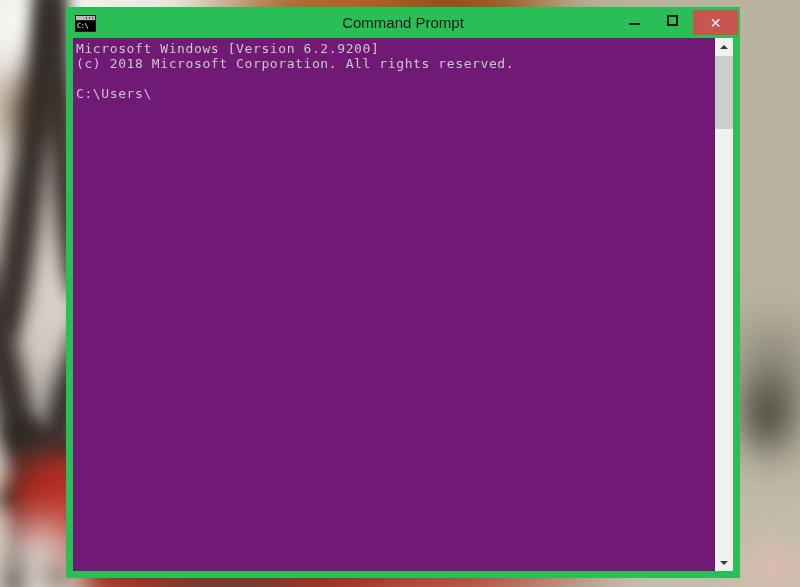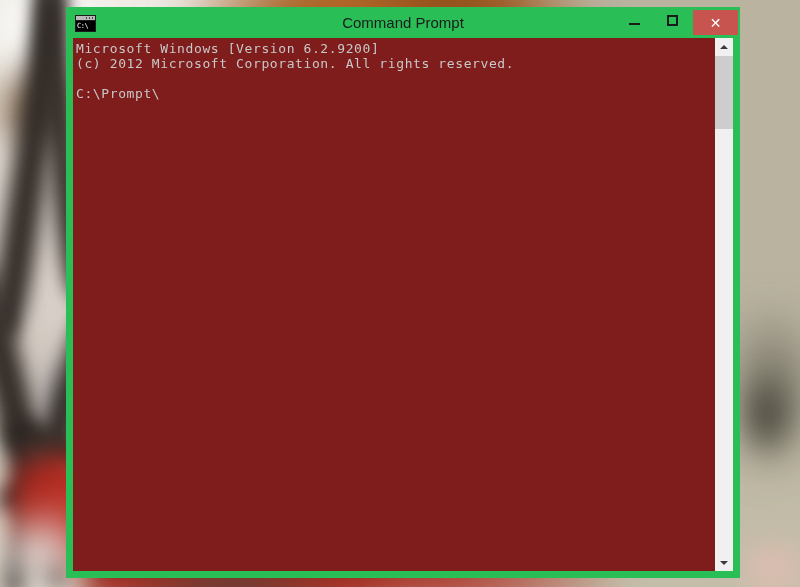--- a/index.html
+++ b/index.html
@@ -238,21 +238,21 @@
     left: 7px;
     top: 31px;
     width: 660px;
     height: 533px;
     display: flex;
     background: #000000;
   }
 
   #console {
     flex: 1 1 auto;
-    background: #7f1d1d;
+    background: #701a75;
     overflow: hidden;
     padding: 3px 16px 0 3px;
   }
 
   .con-line {
     font-family: "DejaVu Sans Mono", monospace;
     font-size: 13px;
     line-height: 15px;
     color: #c8c8c8;
     white-space: pre;
@@ -366,23 +366,23 @@
 
       <button class="win-btn" id="btn-close">
         <span class="glyph-close">✕</span>
       </button>
     </div>
 
     <div id="client">
 
       <div id="console">
         <div class="con-line">Microsoft Windows [Version 6.2.9200]</div>
-        <div class="con-line">(c) 2012 Microsoft Corporation. All rights reserved.</div>
+        <div class="con-line">(c) 2018 Microsoft Corporation. All rights reserved.</div>
         <div class="con-line con-blank"></div>
-        <div class="con-line">C:\Prompt\</div>
+        <div class="con-line">C:\Users\</div>
         <div class="con-line con-blank"></div>
       </div>
 
       <div id="scrollbar">
         <div id="sb-track"></div>
         <div class="sb-btn" id="sb-up">
           <span class="arrow-up"></span>
         </div>
         <div id="sb-thumb"></div>
         <div class="sb-btn" id="sb-down">

